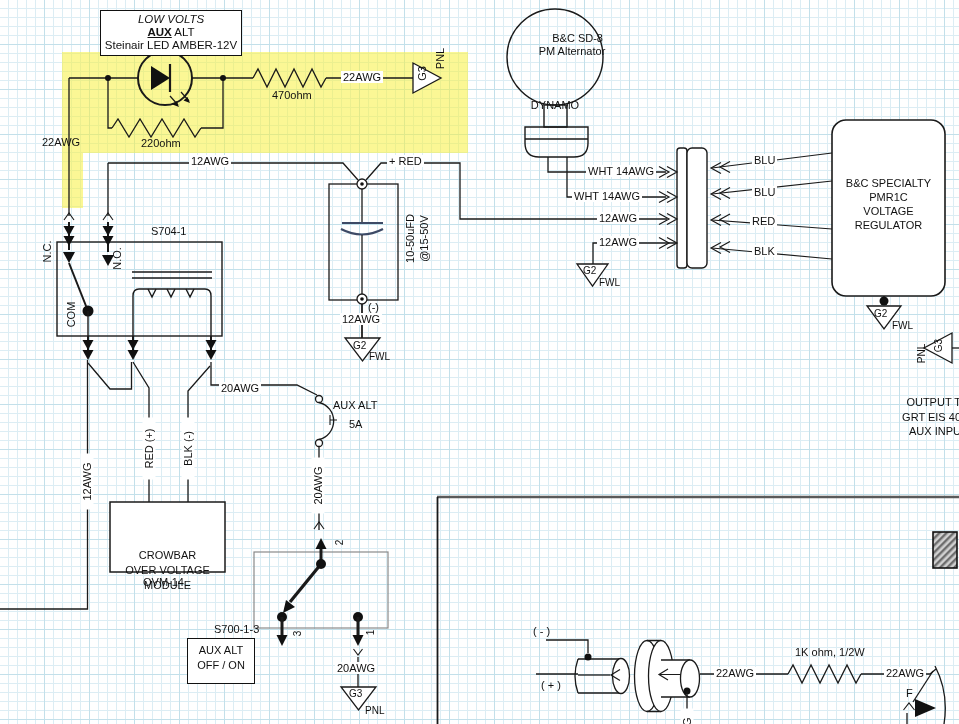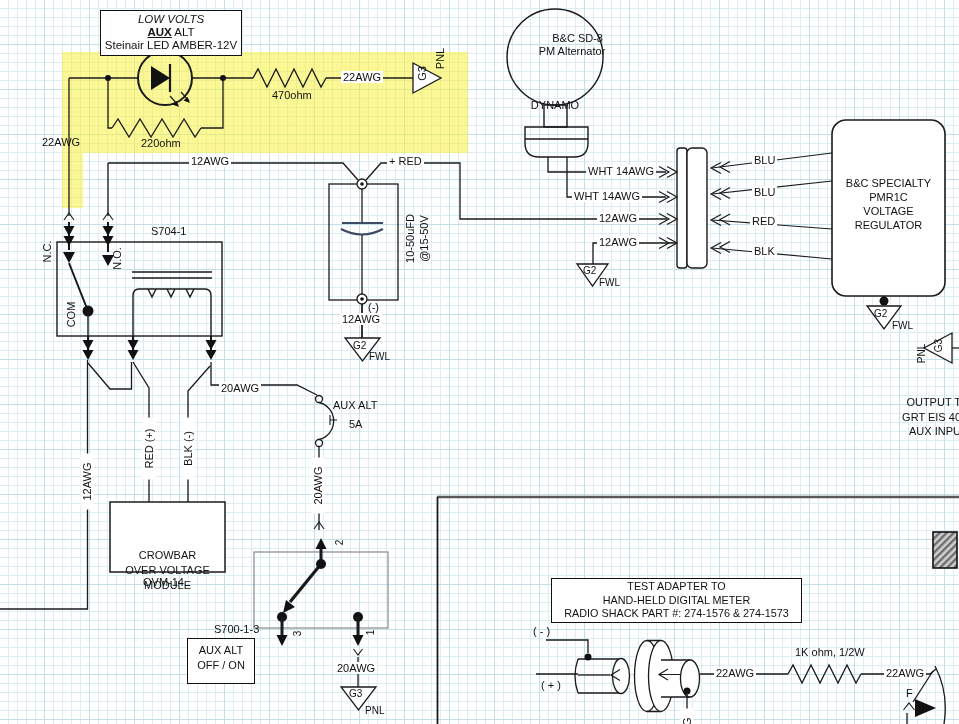--- a/index.html
+++ b/index.html
@@ -289,25 +289,20 @@
   <div class="vlbl small" style="left:363px; top:627px; width:14px;">1</div>
   <div class="lbl" style="left:214px; top:623px;text-align:center;">S700-1-3</div>
   <div class="boxed" style="left:187px; top:638px; width:66px; height:40px; padding-top:4px; border-width:1.3px;">
     <div style="font-size:11px; line-height:15px;">AUX ALT</div>
     <div style="font-size:11px; line-height:15px;">OFF / ON</div>
   </div>
   <div class="lbl mask" style="left:335px; top:662px;">20AWG</div>
   <div class="lbl small" style="left:349px; top:688px;">G3</div>
   <div class="lbl small" style="left:365px; top:705px;">PNL</div>
 
-  <div class="boxed" style="left:551px; top:578px; width:249px; height:42px; padding-top:1px; border-width:1.4px;">
-    <div style="font-size:10.8px; line-height:13.5px;">TEST ADAPTER TO</div>
-    <div style="font-size:10.8px; line-height:13.5px;">HAND-HELD DIGITAL METER</div>
-    <div style="font-size:10.8px; line-height:13.5px;">RADIO SHACK PART #: 274-1576 &amp; 274-1573</div>
-  </div>
   <div class="lbl" style="left:533px; top:625px;">( - )</div>
   <div class="lbl" style="left:541px; top:679px;">( + )</div>
   <div class="lbl mask" style="left:714px; top:667px;">22AWG</div>
   <div class="lbl" style="left:795px; top:646px;">1K ohm, 1/2W</div>
   <div class="lbl mask" style="left:884px; top:667px;">22AWG</div>
   <div class="lbl" style="left:906px; top:687px;">F</div>
   <div class="vlbl vmask" style="left:659px; top:730px; width:56px;">22AWG</div>
 
 </div>
 

